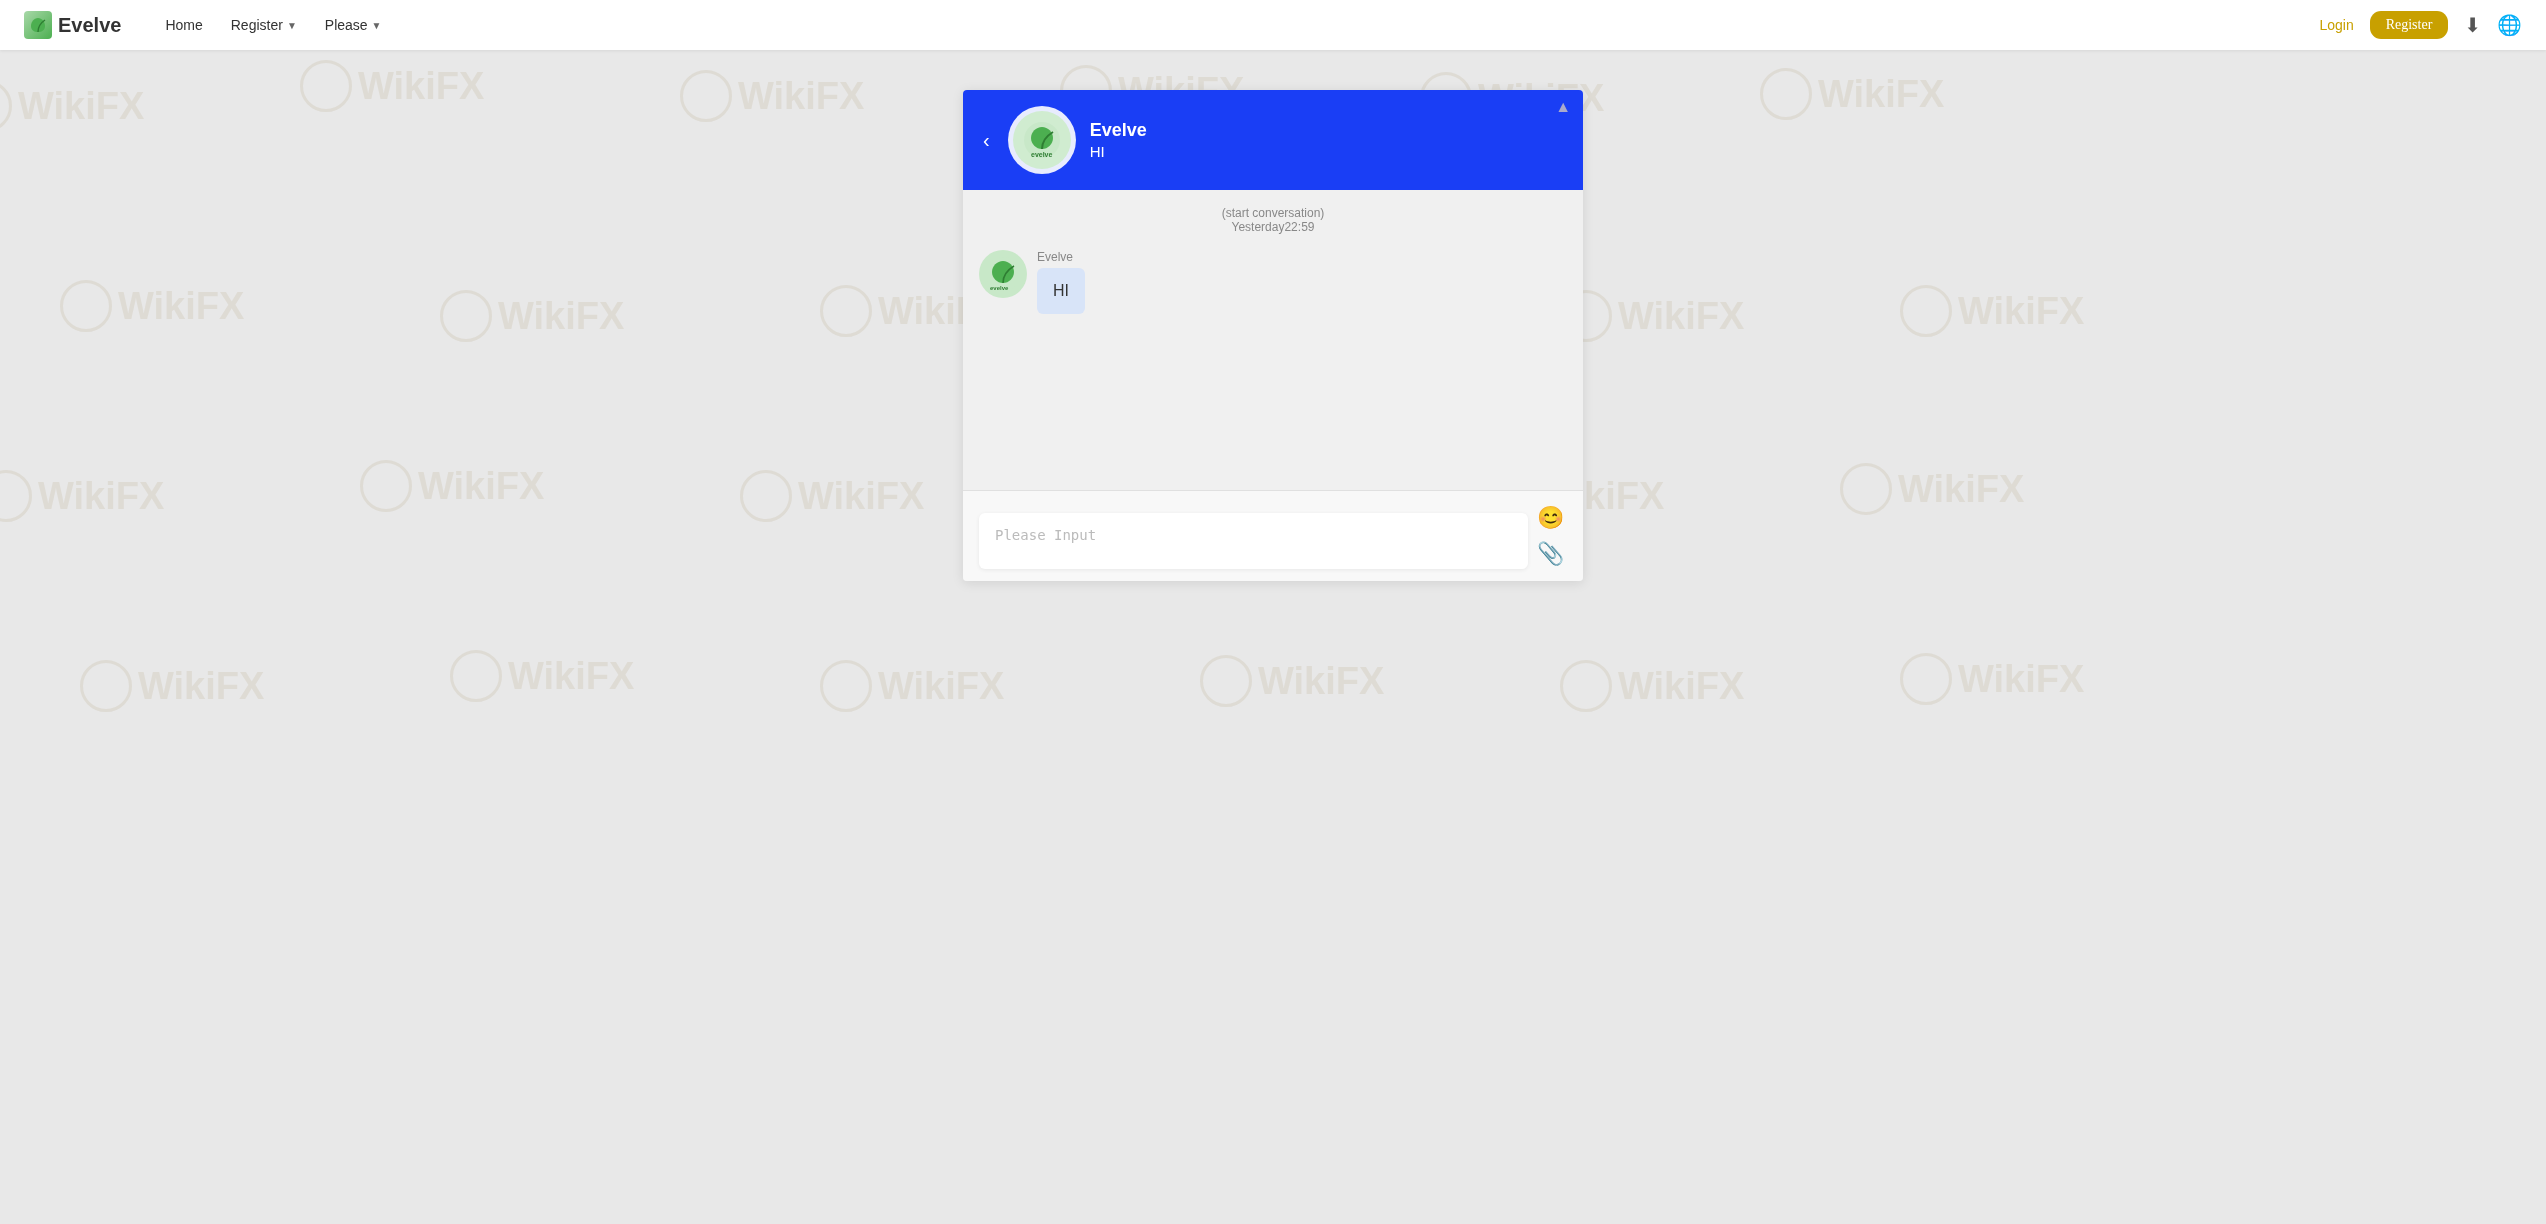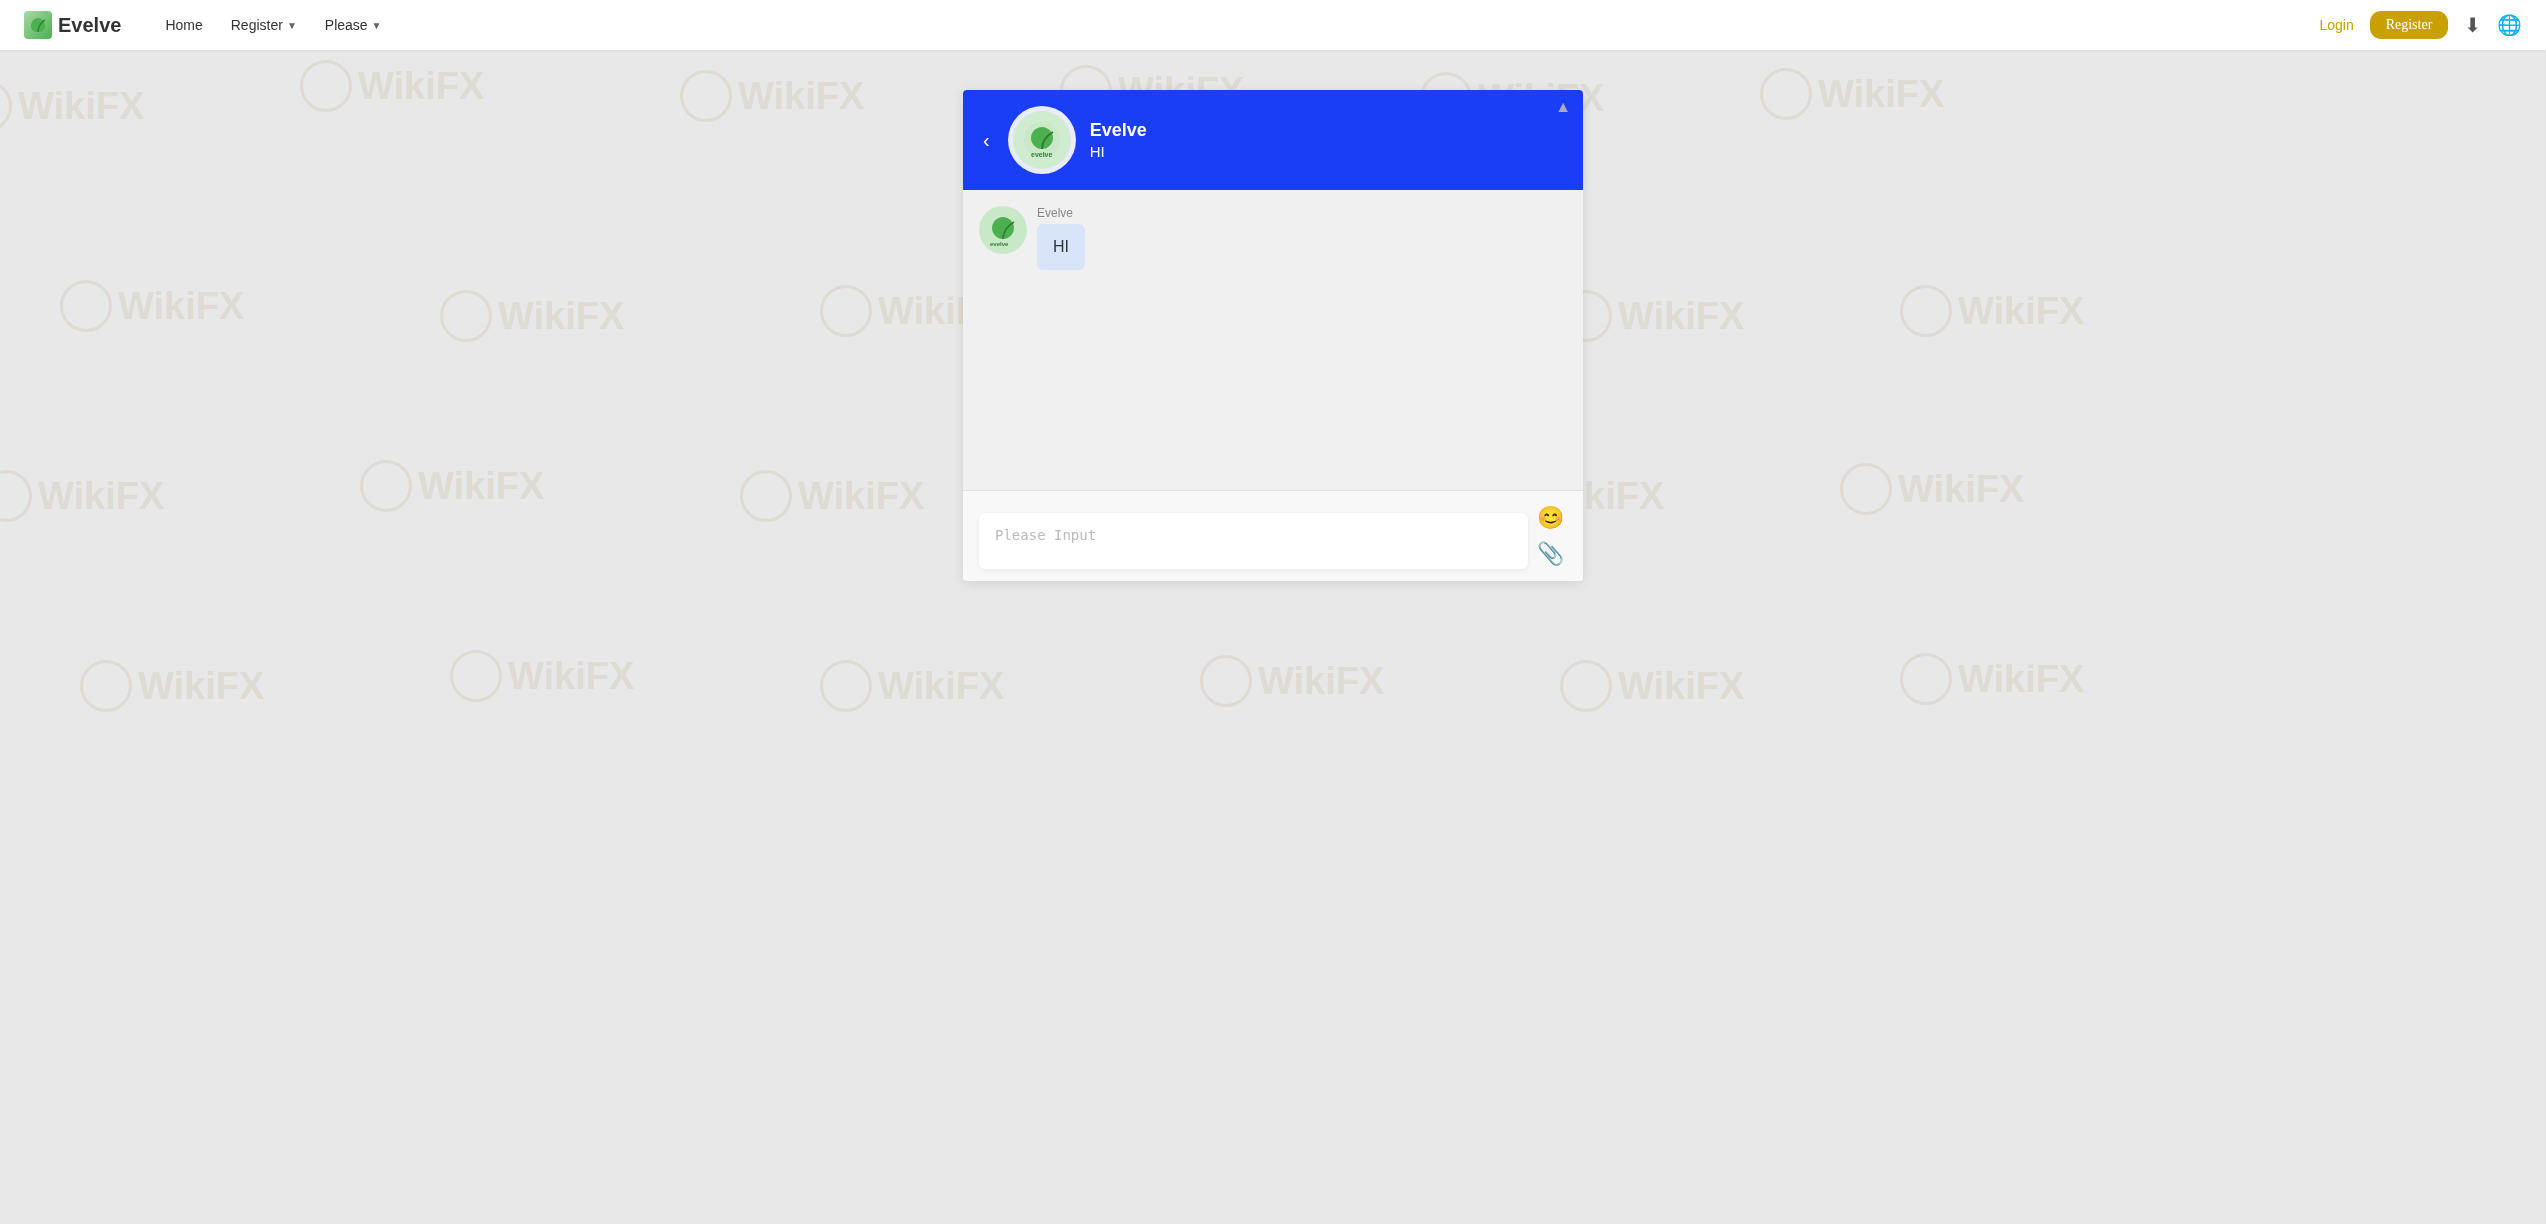--- a/index.html
+++ b/index.html
@@ -445,20 +445,24 @@
         </div>
       </div>
       <div class="chat-header-info">
         <div class="chat-header-name">Evelve</div>
         <div class="chat-header-status">HI</div>
       </div>
       <div class="chat-scroll-top">▲</div>
     </div>
 
     <div class="chat-messages">
+      <div class="chat-start-notice">
+        <span>(start conversation)</span><br>
+        <span>Yesterday22:59</span>
+      </div>
 
       <div class="message-row">
         <div class="msg-avatar">
           <svg width="36" height="36" viewBox="0 0 36 36">
             <circle cx="18" cy="18" r="17" fill="#c8e8c8"></circle>
             <path d="M18 5 C12 5 7 10 7 16 C7 22 12 27 18 27 C24 27 29 22 29 16 C29 10 24 5 18 5Z" fill="#4caf50"></path>
             <path d="M18 27 C18 19 24 13 29 10" stroke="#2e7d32" stroke-width="1.5" fill="none"></path>
             <text x="5" y="34" font-size="6" fill="#2e7d32" font-family="Arial">evelve</text>
           </svg>
         </div>

